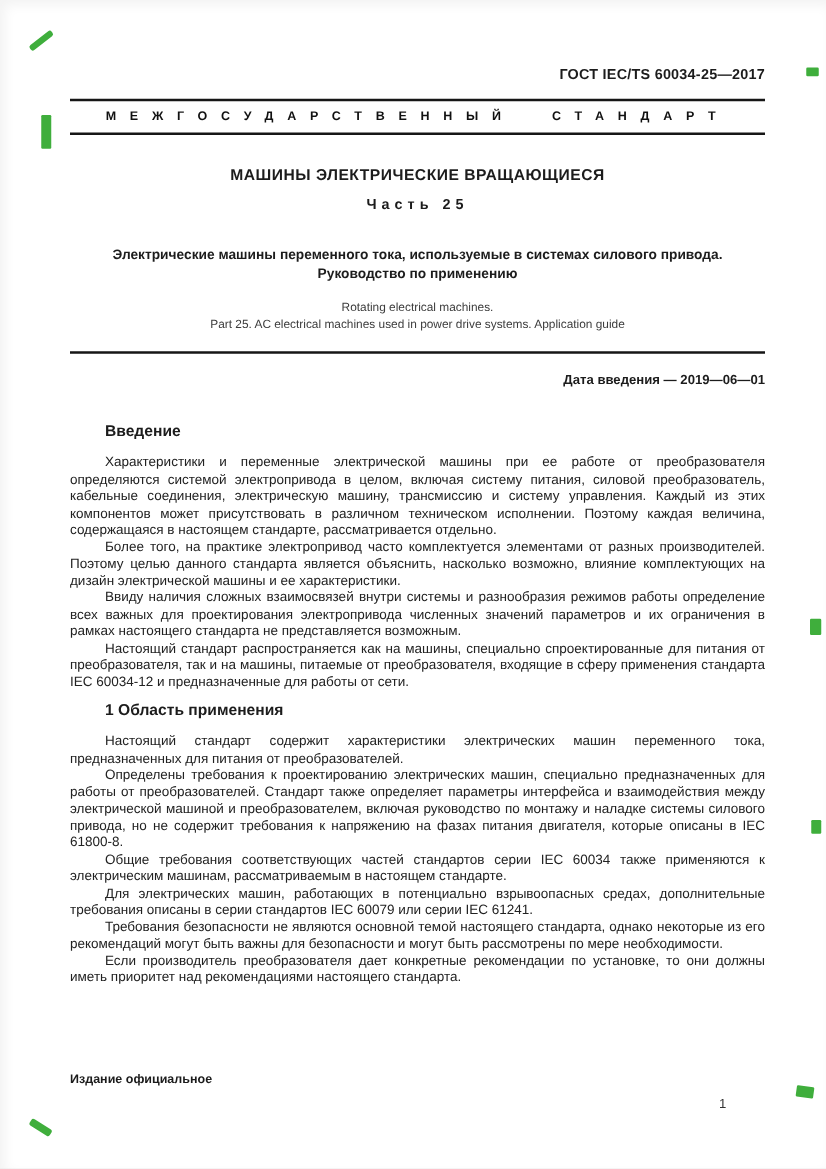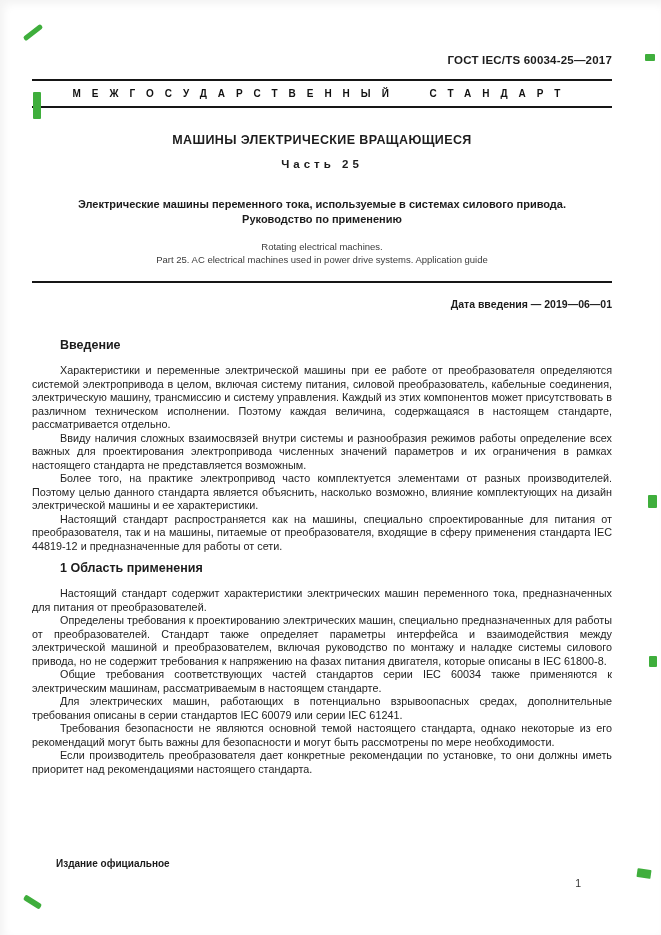--- a/index.html
+++ b/index.html
@@ -9,21 +9,21 @@
     height: 935px;
     margin: 0 auto;
     background: #ffffff;
     font-family: "Liberation Sans", sans-serif;
     color: #1c1c1c;
     overflow: hidden;
     box-shadow: inset 4px 4px 9px rgba(0,0,0,0.05);
   }
   .content {
     position: absolute;
-    left: 32px;
+    left: 56px;
     right: 49px;
     top: 0;
   }
   .doc-number {
     margin-top: 54px;
     text-align: right;
     font-weight: bold;
     font-size: 11.5px;
     letter-spacing: 0.2px;
   }
@@ -142,23 +142,23 @@
       <div>Part 25. AC electrical machines used in power drive systems. Application guide</div>
     </div>
 
     <div class="rule rule-under-title"></div>
 
     <div class="effective-date">Дата введения — 2019—06—01</div>
 
     <div class="section-heading">Введение</div>
     <div class="body-text">
       <p>Характеристики и переменные электрической машины при ее работе от преобразователя определяются системой электропривода в целом, включая систему питания, силовой преобразователь, кабельные соединения, электрическую машину, трансмиссию и систему управления. Каждый из этих компонентов может присутствовать в различном техническом исполнении. Поэтому каждая величина, содержащаяся в настоящем стандарте, рассматривается отдельно.</p>
+      <p>Более того, на практике электропривод часто комплектуется элементами от разных производителей. Поэтому целью данного стандарта является объяснить, насколько возможно, влияние комплектующих на дизайн электрической машины и ее характеристики.</p>
       <p>Ввиду наличия сложных взаимосвязей внутри системы и разнообразия режимов работы определение всех важных для проектирования электропривода численных значений параметров и их ограничения в рамках настоящего стандарта не представляется возможным.</p>
-      <p>Более того, на практике электропривод часто комплектуется элементами от разных производителей. Поэтому целью данного стандарта является объяснить, насколько возможно, влияние комплектующих на дизайн электрической машины и ее характеристики.</p>
-      <p>Настоящий стандарт распространяется как на машины, специально спроектированные для питания от преобразователя, так и на машины, питаемые от преобразователя, входящие в сферу применения стандарта IEC 44819-12 и предназначенные для работы от сети.</p>
+      <p>Настоящий стандарт распространяется как на машины, специально спроектированные для питания от преобразователя, так и на машины, питаемые от преобразователя, входящие в сферу применения стандарта IEC 60034-12 и предназначенные для работы от сети.</p>
     </div>
 
     <div class="section-heading second">1 Область применения</div>
     <div class="body-text">
       <p>Настоящий стандарт содержит характеристики электрических машин переменного тока, предназначенных для питания от преобразователей.</p>
       <p>Определены требования к проектированию электрических машин, специально предназначенных для работы от преобразователей. Стандарт также определяет параметры интерфейса и взаимодействия между электрической машиной и преобразователем, включая руководство по монтажу и наладке системы силового привода, но не содержит требования к напряжению на фазах питания двигателя, которые описаны в IEC 61800-8.</p>
       <p>Общие требования соответствующих частей стандартов серии IEC 60034 также применяются к электрическим машинам, рассматриваемым в настоящем стандарте.</p>
       <p>Для электрических машин, работающих в потенциально взрывоопасных средах, дополнительные требования описаны в серии стандартов IEC 60079 или серии IEC 61241.</p>
       <p>Требования безопасности не являются основной темой настоящего стандарта, однако некоторые из его рекомендаций могут быть важны для безопасности и могут быть рассмотрены по мере необходимости.</p>
       <p>Если производитель преобразователя дает конкретные рекомендации по установке, то они должны иметь приоритет над рекомендациями настоящего стандарта.</p>

